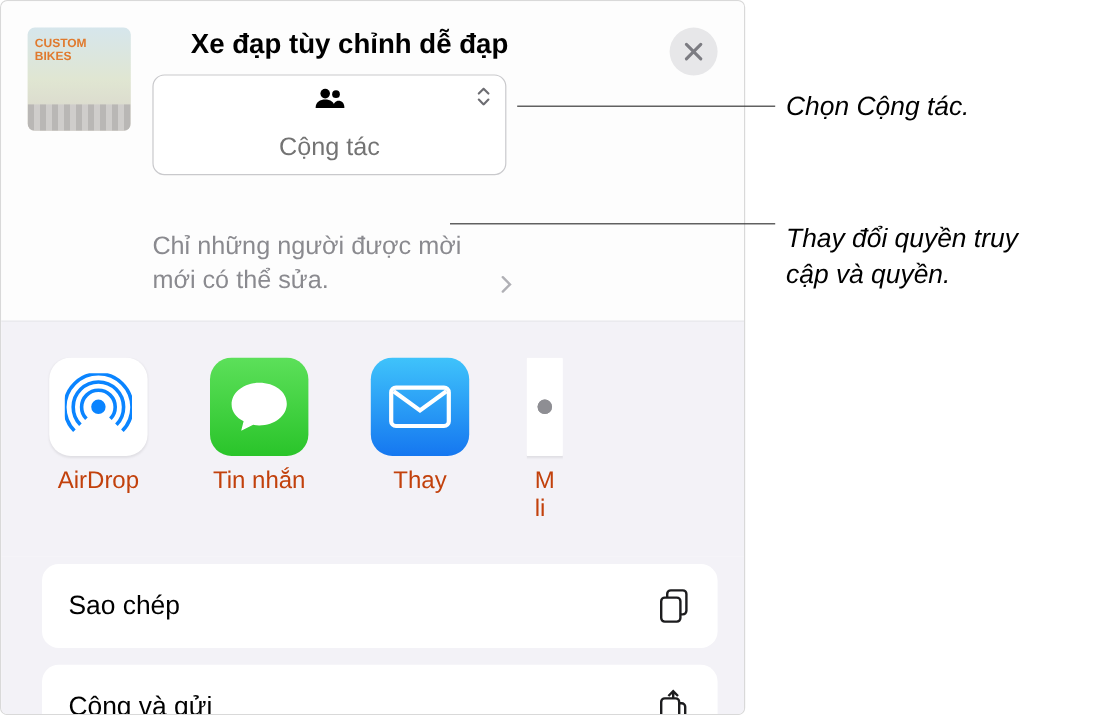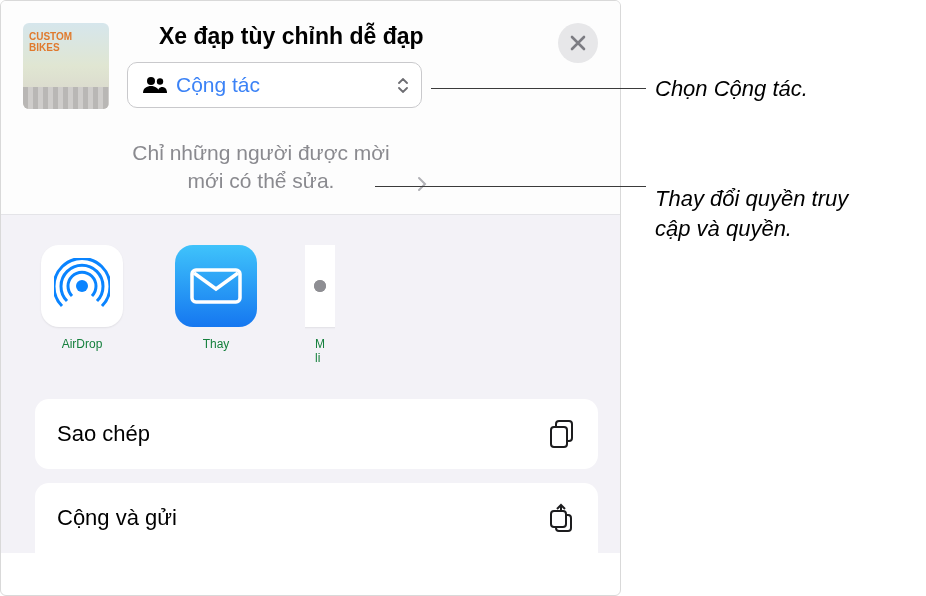--- a/index.html
+++ b/index.html
@@ -66,49 +66,49 @@
   .doc-title {
     font-size: 23px;
     font-weight: 600;
     color: #000;
     margin-bottom: 12px;
     margin-left: 32px;
   }
   .collab-select {
     display: inline-flex;
     align-items: center;
-    gap: 8px;
+    gap: 20px;
     border: 1px solid #c9c9cc;
     background: #fff;
     border-radius: 10px;
     padding: 10px 14px;
     width: 295px;
     font-size: 21px;
-    color: #3b82f6;
-    cursor: pointer;
-    position: relative;
+    color: #737373;
+    cursor: pointer;
+    position: relative;
+    flex-direction: column;
   }
   .collab-select .chev {
     position: absolute;
     right: 12px;
     display: flex; flex-direction: column; gap: 1px;
     color: #6d6d72;
   }
   .perm-text {
-    margin-top: 30px;
+    margin-top: 46px;
     margin-left: 104px;
     font-size: 21px;
     color: #8a8a8f;
     display: inline-flex;
     align-items: center;
     gap: 22px;
     cursor: pointer;
     line-height: 1.35;
     max-width: 300px;
-    text-align: center;
   }
   .perm-text .chev-right {
     color: #b0b0b5;
     flex-shrink: 0;
     align-self: flex-end;
     margin-bottom: 4px;
   }
   .apps-section {
     background: #f3f2f7;
     border-top: 1px solid #e4e4e8;
@@ -128,22 +128,22 @@
     width: 90px;
     flex-shrink: 0;
     cursor: pointer;
   }
   .app-icon {
     width: 82px; height: 82px;
     border-radius: 18px;
     display: flex; align-items: center; justify-content: center;
   }
   .app-label {
-    font-size: 12px;
-    color: #15803d;
+    font-size: 20px;
+    color: #c2410c;
     text-align: center;
     white-space: nowrap;
   }
   .airdrop-bg { background: #fff; box-shadow: 0 1px 2px rgba(0,0,0,0.08); }
   .messages-bg { background: linear-gradient(180deg, #5ce05a 0%, #2ac42a 100%); }
   .mail-bg { background: linear-gradient(180deg, #3fc3fb 0%, #1577f0 100%); }
   .notes-bg { background: #fff; box-shadow: 0 1px 2px rgba(0,0,0,0.08); position: relative; overflow: hidden; }
   .notes-bg::before { content:""; position:absolute; left:0; right:0; top:0; height:22px; background:#f7d56a; }
   .notes-bg .dashline { position:absolute; left:0; right:0; top:18px; height:3px;
     background: repeating-linear-gradient(90deg, #c79a36 0 4px, transparent 4px 8px); }
@@ -234,20 +234,28 @@
           <svg width="56" height="56" viewBox="0 0 56 56" fill="none" stroke="#0a84ff" stroke-width="3">
             <circle cx="28" cy="28" r="6" fill="#0a84ff" stroke="none"></circle>
             <path d="M18 38 A14 14 0 1 1 38 38"></path>
             <path d="M13 43 A21 21 0 1 1 43 43"></path>
             <path d="M8 48 A28 28 0 1 1 48 48"></path>
           </svg>
         </div>
         <div class="app-label">AirDrop</div>
       </div>
       <div class="app">
+        <div class="app-icon messages-bg">
+          <svg width="52" height="48" viewBox="0 0 52 48">
+              <path d="M26 4 C13 4 3 12 3 22 C3 28 7 33 13 36 L11 44 L21 39 C22.6 39.3 24.3 39.5 26 39.5 C39 39.5 49 31.5 49 21.5 C49 11.5 39 4 26 4 Z" fill="#fff"></path>
+            </svg>
+        </div>
+        <div class="app-label">Tin nhắn</div>
+      </div>
+      <div class="app">
         <div class="app-icon mail-bg">
           <svg width="54" height="38" viewBox="0 0 54 38" fill="none" stroke="#fff" stroke-width="3.5">
             <rect x="3" y="3" width="48" height="32" rx="4"></rect>
             <path d="M5 6 L27 22 L49 6"></path>
           </svg>
         </div>
         <div class="app-label">Thay</div>
       </div>
       <div class="app" style="width:30px; overflow:hidden">
         <div class="app-icon more-bg"></div>

